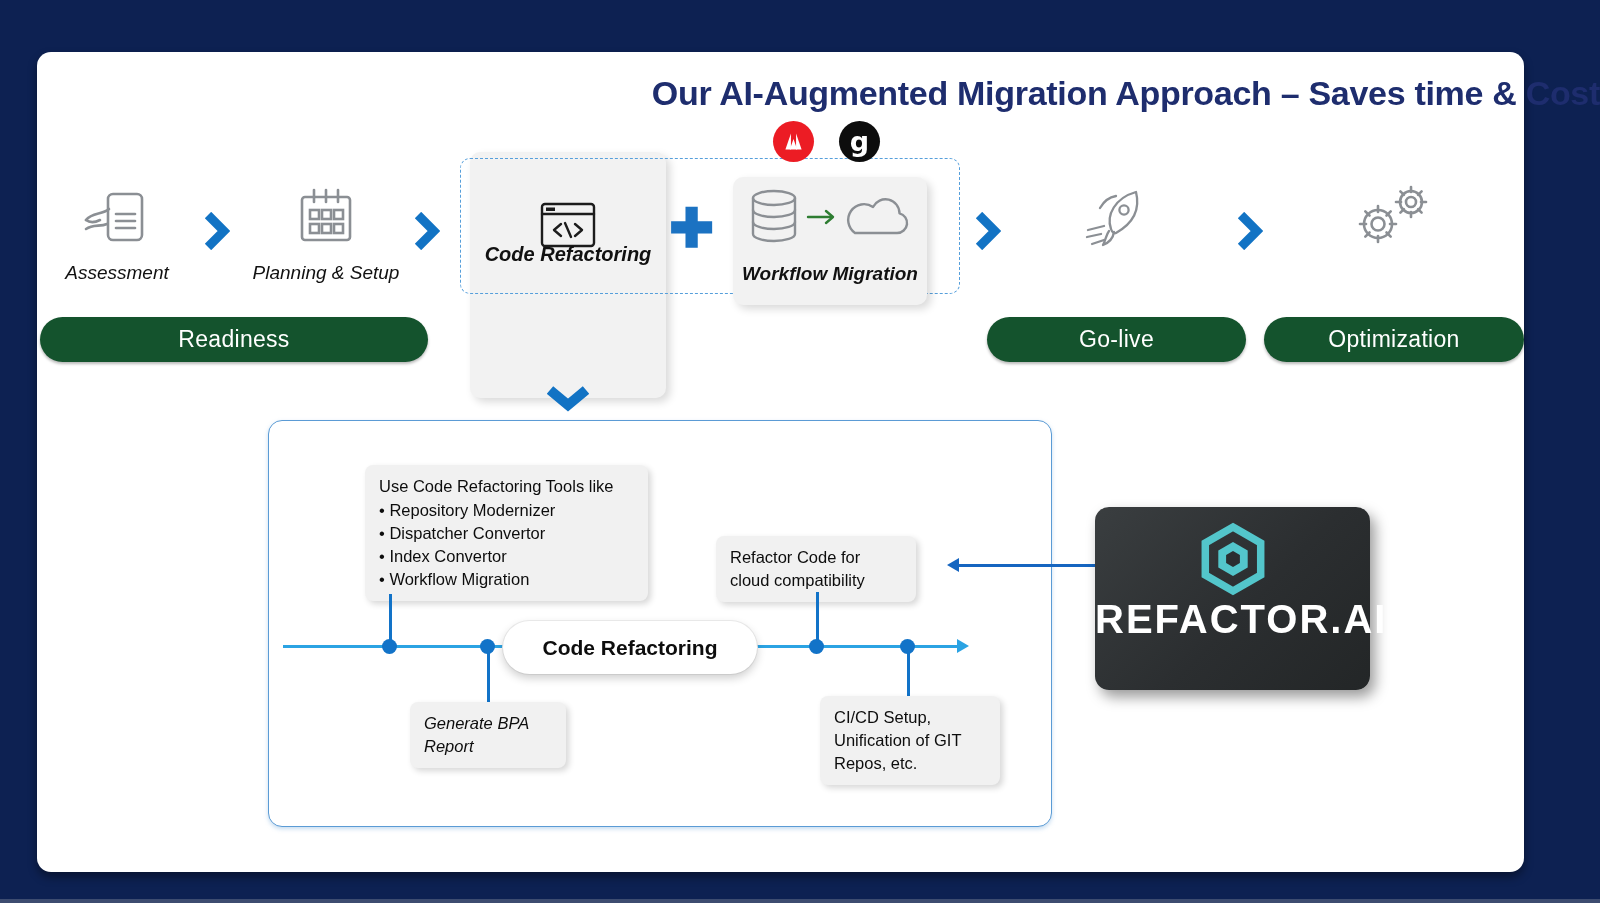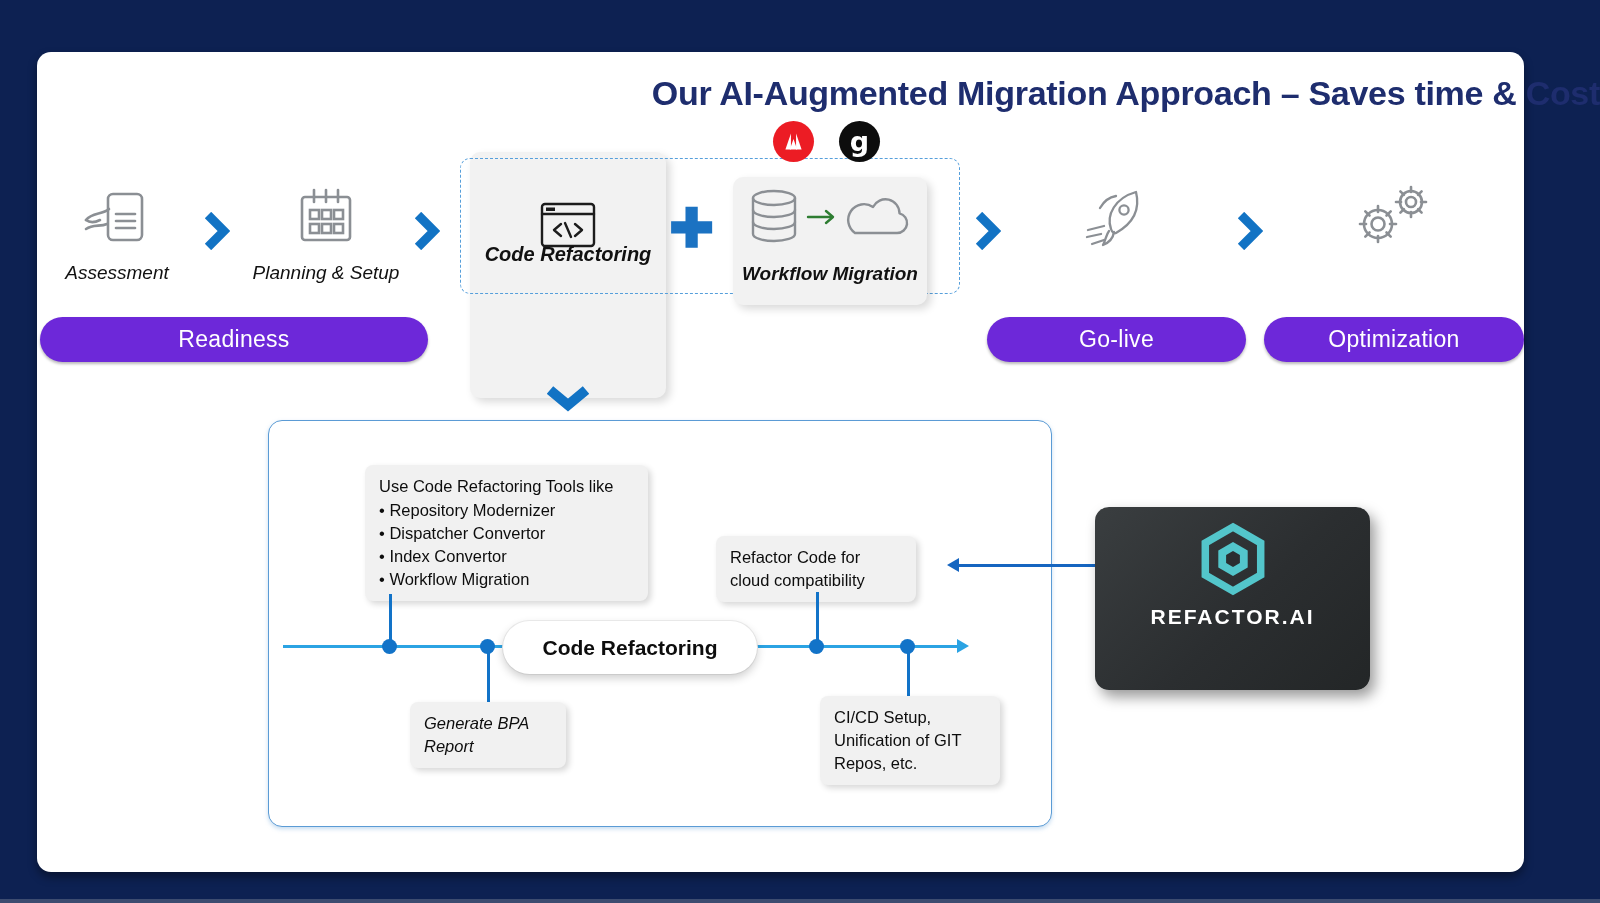--- a/index.html
+++ b/index.html
@@ -22,21 +22,21 @@
   .cm-box{position:absolute;left:733px;top:177px;width:194px;height:128px;background:#f2f2f2;
           border-radius:10px;box-shadow:4px 4px 8px rgba(0,0,0,.15);}
   .plus{position:absolute;left:669px;top:201px;font-size:54px;line-height:54px;font-weight:900;
         color:#1b72c2;}
   .badge{position:absolute;width:41px;height:41px;border-radius:50%;display:flex;
          align-items:center;justify-content:center;}
   .badge.adobe{left:773px;top:121px;background:#EC1C24;}
   .badge.gbadge{left:839px;top:121px;background:#0d0d0d;color:#fff;font-weight:700;font-size:27px;
                 font-family:"DejaVu Sans",sans-serif;}
   
-  .bar{position:absolute;top:317px;height:45px;border-radius:23px;background:#6d28d9;color:#fff;
+  .bar{position:absolute;top:317px;height:45px;border-radius:23px;background:#14532d;color:#fff;
        display:flex;align-items:center;justify-content:center;font-size:23px;font-weight:500;
        box-shadow:0 2px 3px rgba(0,0,0,.28);letter-spacing:.3px;}
   
   .panel{position:absolute;left:268px;top:420px;width:782px;height:405px;background:#fff;
          border:1.6px solid #5B9BD5;border-radius:14px;box-shadow:0 2px 4px rgba(91,155,213,.35);}
   .callout{position:absolute;background:#F1F1F1;border-radius:8px;box-shadow:3px 3px 6px rgba(0,0,0,.16);
            color:#0d0d0d;font-size:16.5px;line-height:23px;padding:10px 14px;}
   .callout ul{margin:1px 0 0 0;padding:0;list-style:none;}
   .callout li::before{content:"•  ";}
   .tl-line{position:absolute;left:283px;top:645px;width:676px;height:3px;background:#2BA3E3;}
@@ -46,21 +46,21 @@
   .vline{position:absolute;width:2.5px;background:#1273C8;}
   .pill{position:absolute;left:503px;top:621px;width:254px;height:53px;background:#fff;border-radius:27px;
         box-shadow:0 4px 10px rgba(0,0,0,.2),0 0 0 1px #f0f0f0;display:flex;align-items:center;
         justify-content:center;font-size:21px;font-weight:700;color:#0d0d0d;}
   .logo-arrow-line{position:absolute;left:958px;top:564px;width:137px;height:2.5px;background:#1565C0;}
   .logo-arrow-head{position:absolute;left:947px;top:558px;width:0;height:0;border-top:7px solid transparent;
                    border-bottom:7px solid transparent;border-right:12px solid #1565C0;}
   .logo-card{position:absolute;left:1095px;top:507px;width:275px;height:183px;border-radius:14px;
              background:linear-gradient(135deg,#3a3e40 0%,#2b2e30 55%,#232627 100%);
              box-shadow:5px 7px 14px rgba(0,0,0,.4);text-align:center;}
-  .logo-name{margin-top:8px;color:#fff;font-size:21px;font-weight:600;letter-spacing:2px;}
+  .logo-name{color:#fff;font-size:40px;font-weight:600;letter-spacing:2px;}
   .logo-tagline{margin-top:3px;color:#53C6CB;font-size:10px;letter-spacing:2.6px;font-weight:500;}
   svg{display:block;}
 </style>
 </head>
 <body>
 
 <div class="stage">
   <div class="card"></div>
   <div class="title">Our AI-Augmented Migration Approach – Saves time &amp; Cost</div>
 

